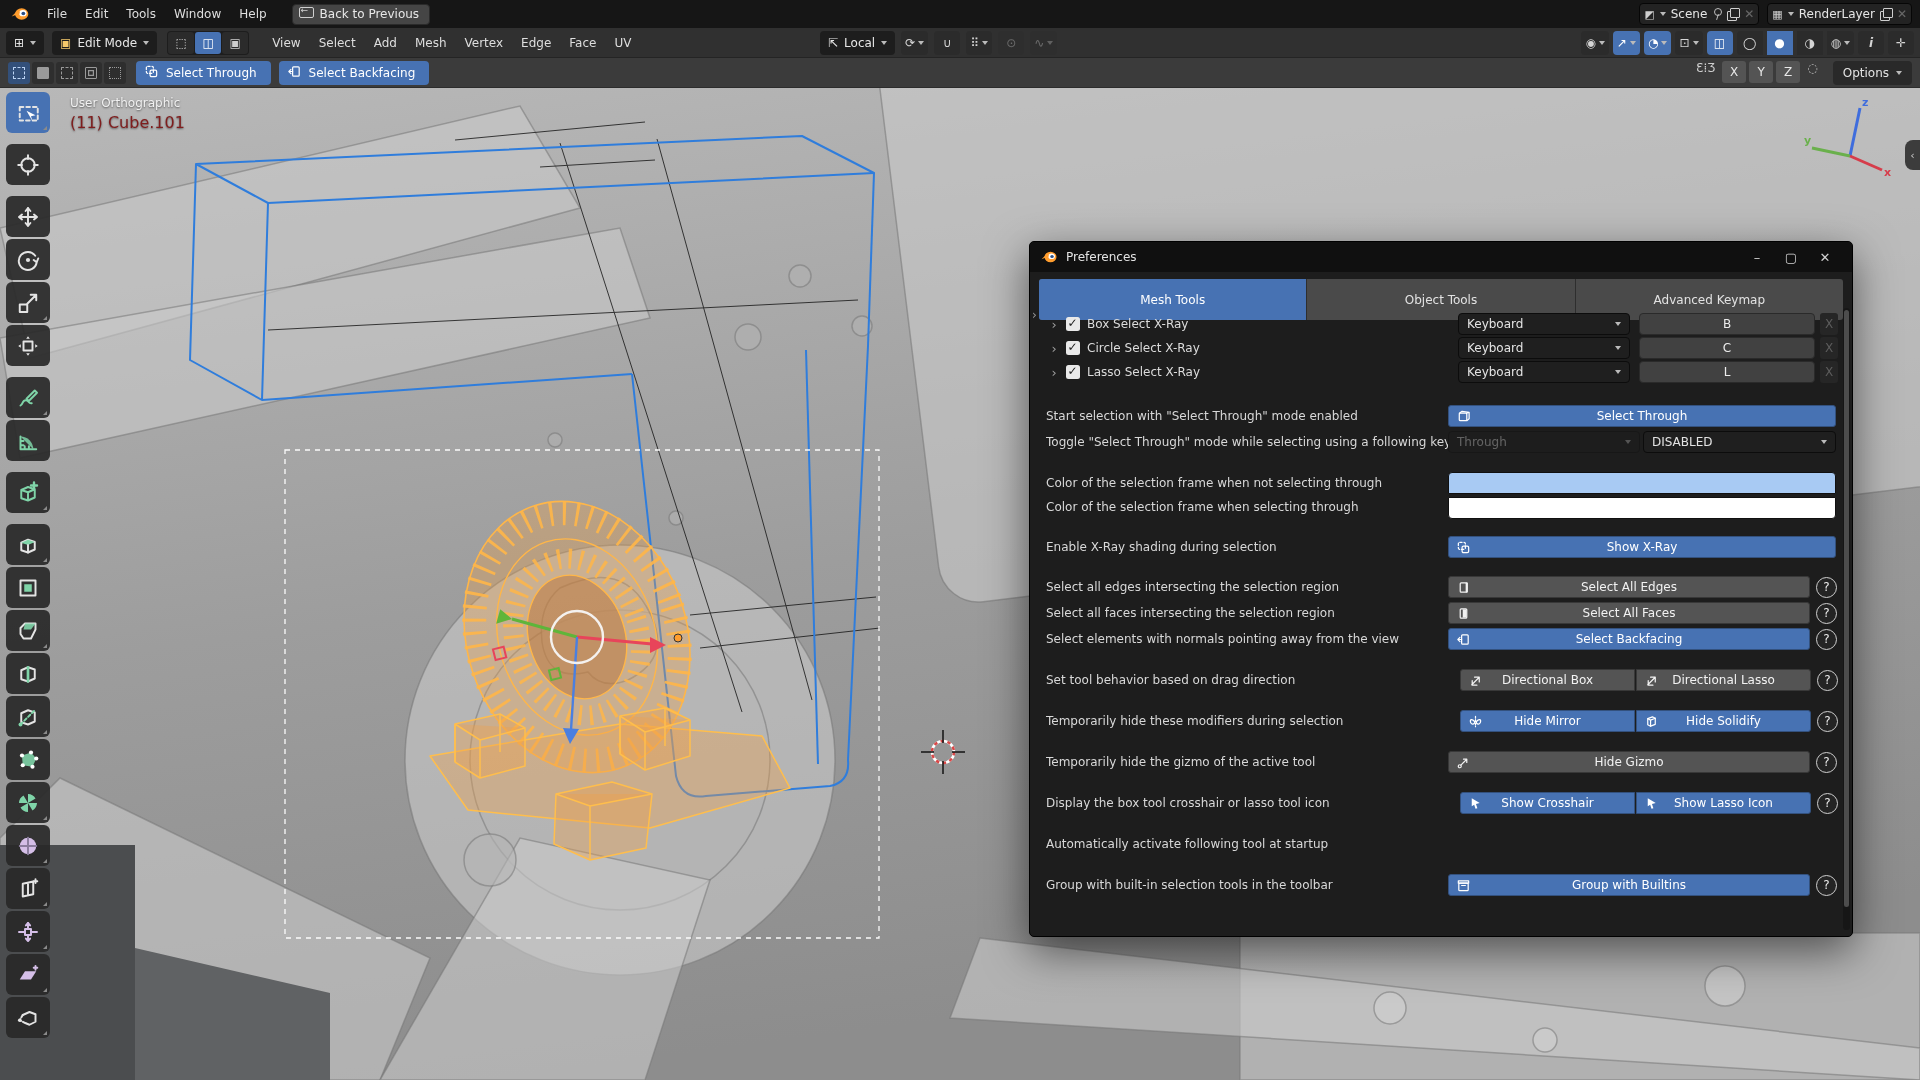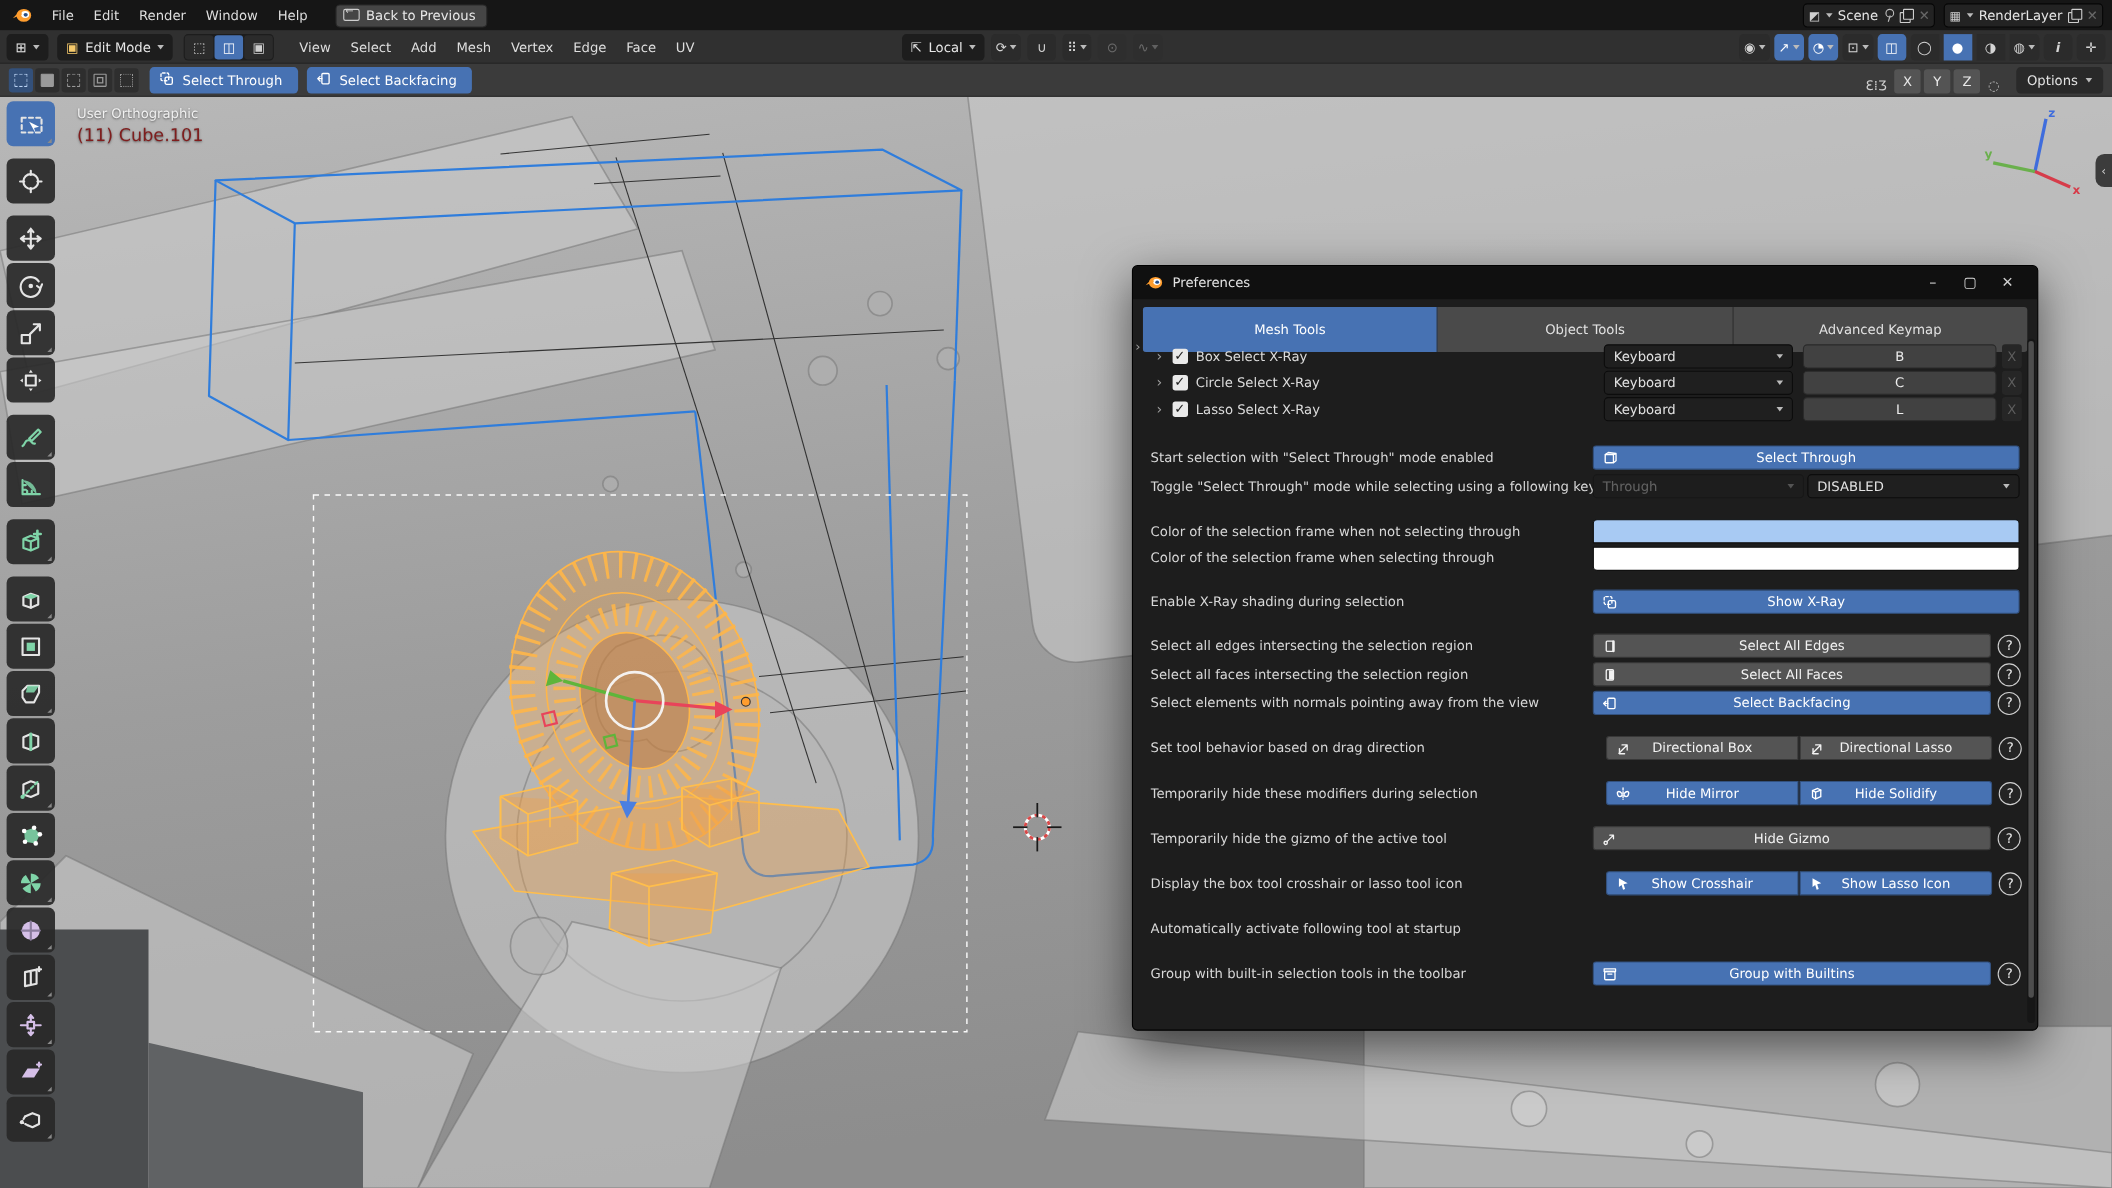--- a/index.html
+++ b/index.html
@@ -4,21 +4,21 @@
 <style>
   * { margin:0; padding:0; box-sizing:border-box; }
   html,body { width:1920px; height:1080px; overflow:hidden; background:#000; }
   body { font-family:"DejaVu Sans","Liberation Sans",sans-serif; font-size:12px; color:#e6e6e6; }
   .stage { position:relative; width:1920px; height:1080px; overflow:hidden; background:#9a9a9a; }
 
   
   .topbar { position:absolute; left:0; top:0; width:1920px; height:28px; background:#161616; display:flex; align-items:center; padding:0 8px; z-index:30; }
   .blender-logo { width:20px; height:16px; margin:0 8px 0 2px; }
   .menu-item { padding:3px 9px; border-radius:4px; color:#dedede; cursor:default; }
-  .back-btn { margin-left:16px; background:#454545; border:1px solid #2a2a2a; border-radius:4px; padding:2px 10px 3px 6px; display:flex; align-items:center; gap:6px; color:#e8e8e8; }
+  .back-btn { margin-left:16px; background:#454545; border:1px solid #2a2a2a; border-radius:4px; padding:2px 10px 3px 6px; display:flex; gap:6px; color:#e8e8e8; }
   .back-btn .scr { width:15px; height:11px; border:1.4px solid #cfcfcf; border-radius:2px; position:relative; display:inline-block; }
   .back-btn .scr:before { content:"←"; position:absolute; left:1px; top:-3px; font-size:9px; color:#cfcfcf; }
   .tb-right { margin-left:auto; display:flex; align-items:center; gap:8px; }
   .id-block { background:#232323; border:1px solid #060606; border-radius:4px; height:22px; display:flex; align-items:center; padding:0 4px; gap:5px; }
   .id-block .typ { color:#cfcfcf; font-size:11px; }
   .mini-caret { width:0; height:0; border-left:3.5px solid transparent; border-right:3.5px solid transparent; border-top:4px solid #bbb; display:inline-block; }
   .ic-copy { width:12px; height:12px; position:relative; display:inline-block; }
   .ic-copy:before, .ic-copy:after { content:""; position:absolute; width:8px; height:8px; border:1.2px solid #cfcfcf; border-radius:1px; }
   .ic-copy:before { left:0; top:3px; } .ic-copy:after { left:3px; top:0; background:#232323; }
   .ic-pin { width:10px; height:12px; position:relative; display:inline-block; }
@@ -46,21 +46,21 @@
   .selmode { width:22px; height:22px; border-radius:3px; background:#2e2e2e; margin-right:2px; position:relative; }
   .selmode:after { content:""; position:absolute; inset:5px; border:1.3px solid #9a9a9a; border-radius:1px; }
   .selmode.active { background:#33507a; }
   .selmode.active:after { border:1.3px dashed #bcd4f5; }
   .selmode.m2:after { background:#9a9a9a; border-style:solid; }
   .selmode.m3:after { border-style:dashed; }
   .selmode.m4:after { border-style:solid; box-shadow:inset 0 0 0 2px #2e2e2e, inset 0 0 0 3.2px #9a9a9a; }
   .selmode.m5:after { border-style:dotted; }
   .tool-toggle { height:24px; background:#4772b3; color:#fff; border-radius:4px; display:flex; align-items:center; gap:7px; padding:0 14px 0 8px; margin-left:8px; }
   .tool-toggle svg { width:15px; height:15px; }
-  .hdr3-right { margin-left:auto; display:flex; align-items:flex-end; gap:3px; }
+  .hdr3-right { margin-left:auto; display:flex; align-items:flex-start; gap:3px; }
   .axis-btn { width:24px; height:22px; background:#545454; border-radius:3px; display:flex; align-items:center; justify-content:center; color:#e8e8e8; }
   .opt-btn { height:24px; background:#292929; border-radius:4px; display:flex; align-items:center; gap:7px; padding:0 10px; margin-left:8px; color:#e3e3e3; }
 
   
   .viewport { position:absolute; left:0; top:88px; width:1920px; height:992px; z-index:1; }
   .scene { position:absolute; inset:0; }
   .vp-label { position:absolute; left:70px; top:8px; color:#f1f1f1; text-shadow:0 1px 2px rgba(0,0,0,.55); font-size:12px; z-index:4; }
   .vp-sublabel { position:absolute; left:70px; top:25px; color:#7f1d1d; text-shadow:0 1px 2px rgba(0,0,0,.5); font-size:16px; z-index:4; }
   .vtoolbar { position:absolute; left:6px; top:4px; width:44px; display:flex; flex-direction:column; gap:2px; z-index:5; }
   .vtool { width:44px; height:41px; background:rgba(40,40,40,.92); border-radius:6px; display:flex; align-items:center; justify-content:center; position:relative; }
@@ -122,21 +122,21 @@
 
   <div class="topbar">
     <svg class="blender-logo" viewBox="0 0 24 18">
       <ellipse cx="14" cy="9" rx="8" ry="7" fill="#ff9d2e"></ellipse>
       <ellipse cx="15.5" cy="8" rx="4.4" ry="3.8" fill="#fff"></ellipse>
       <ellipse cx="16" cy="8.4" rx="2.3" ry="2" fill="#2a4f87"></ellipse>
       <path d="M2 12 L10 4 L12 8 Z" fill="#ff9d2e"></path>
     </svg>
     <span class="menu-item">File</span>
     <span class="menu-item">Edit</span>
-    <span class="menu-item">Render</span>
+    <span class="menu-item">Tools</span>
     <span class="menu-item">Window</span>
     <span class="menu-item">Help</span>
     <span class="back-btn">
       <span class="scr"></span>
       <span>Back to Previous</span>
     </span>
     <span class="tb-right">
       <span class="id-block">
         <span class="typ">◩</span>
           <span class="mini-caret"></span>

